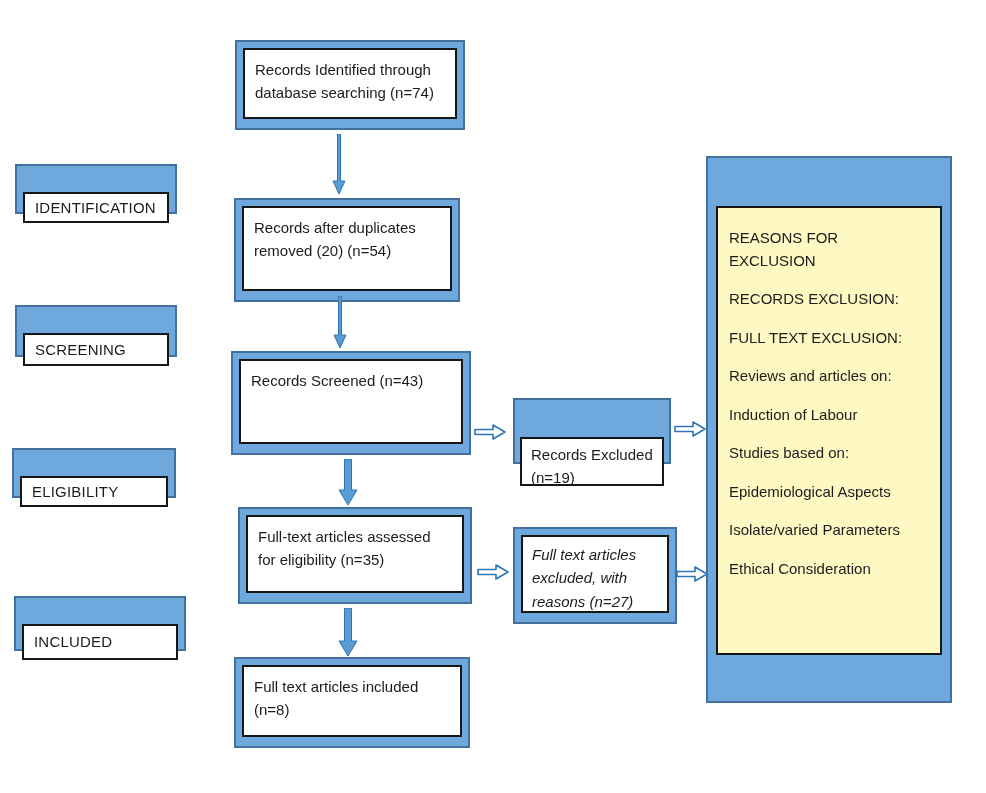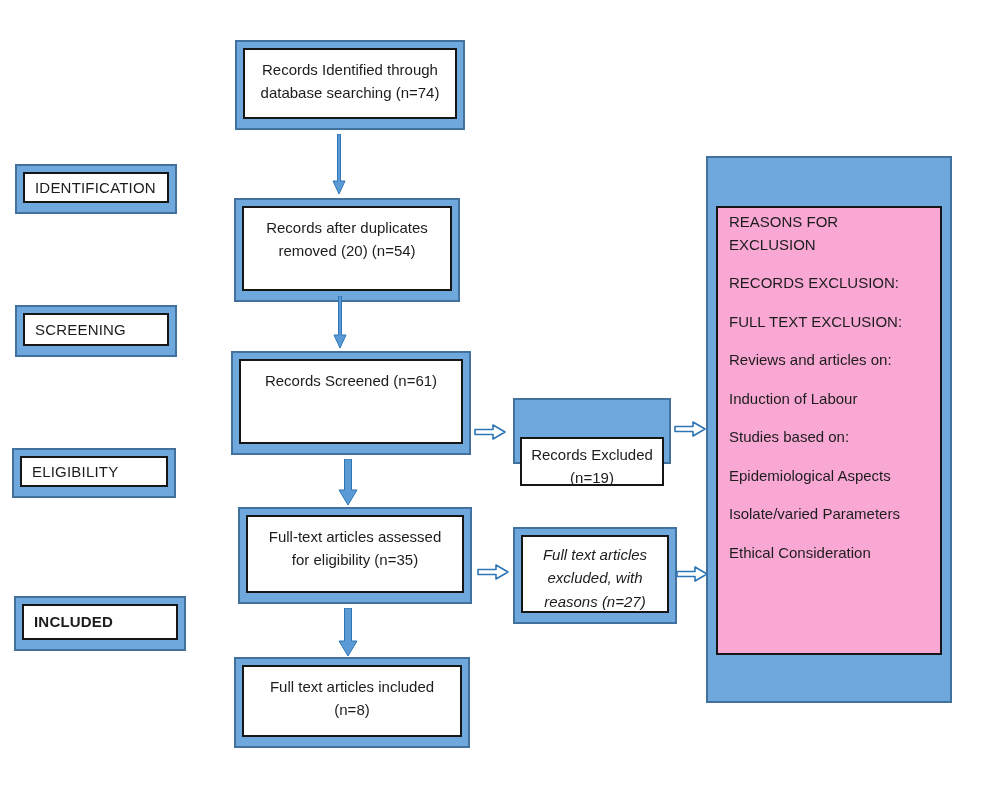--- a/index.html
+++ b/index.html
@@ -33,44 +33,44 @@
   }
   .inner{
     background:#ffffff;
     border:2px solid var(--inner-border);
     box-sizing:border-box;
     width:100%;
     height:100%;
     padding:8px 10px;
     font-size:15px;
     line-height:1.55;
-    text-align:center;
   }
   .stage .inner{
     display:flex;
     align-items:center;
     padding:4px 10px;
     letter-spacing:.2px;
+    margin-top:20px;
   }
   
   .panel{
     position:absolute;
     left:706px; top:156px;
     width:246px; height:547px;
     background:var(--frame-fill);
     border:2px solid var(--frame-border);
     box-sizing:border-box;
   }
   .panel-inner{
     position:absolute;
     left:8px; right:8px; top:48px; bottom:46px;
-    background:#f9a8d4;
+    background:#fef9c3;
     border:2px solid var(--inner-border);
     box-sizing:border-box;
-    padding:3px 11px;
+    padding:19px 11px;
     font-size:15px;
     line-height:1.5;
     overflow:hidden;
   }
   .panel-inner p{margin:0 0 16px 0;}
   .arrow{position:absolute;}
   .varrow polygon{fill:var(--arrow-fill);stroke:var(--arrow-stroke);stroke-width:1;}
   .harrow polygon{fill:#ffffff;stroke:var(--arrow-stroke);stroke-width:1.6;stroke-linejoin:round;}
 </style>
 </head>
@@ -80,34 +80,34 @@
 
   <div class="frame stage" style="left:15px;top:164px;width:162px;height:50px;">
     <div class="inner">IDENTIFICATION</div>
   </div>
   <div class="frame stage" style="left:15px;top:305px;width:162px;height:52px;">
     <div class="inner">SCREENING</div>
   </div>
   <div class="frame stage" style="left:12px;top:448px;width:164px;height:50px;">
     <div class="inner">ELIGIBILITY</div>
   </div>
-  <div class="frame stage" style="left:14px;top:596px;width:172px;height:55px;font-weight:bold;">
+  <div class="frame stage" style="left:14px;top:596px;width:172px;height:55px;">
     <div class="inner">INCLUDED</div>
   </div>
 
   <div class="frame" style="left:235px;top:40px;width:230px;height:90px;">
     <div class="inner">Records Identified through database searching (n=74)</div>
   </div>
 
   <div class="frame" style="left:234px;top:198px;width:226px;height:104px;">
     <div class="inner">Records after duplicates removed (20) (n=54)</div>
   </div>
 
   <div class="frame" style="left:231px;top:351px;width:240px;height:104px;">
-    <div class="inner">Records Screened (n=61)</div>
+    <div class="inner">Records Screened (n=43)</div>
   </div>
 
   <div class="frame" style="left:238px;top:507px;width:234px;height:97px;">
     <div class="inner">Full-text articles assessed for eligibility (n=35)</div>
   </div>
 
   <div class="frame" style="left:234px;top:657px;width:236px;height:91px;">
     <div class="inner">Full text articles included (n=8)</div>
   </div>
 

